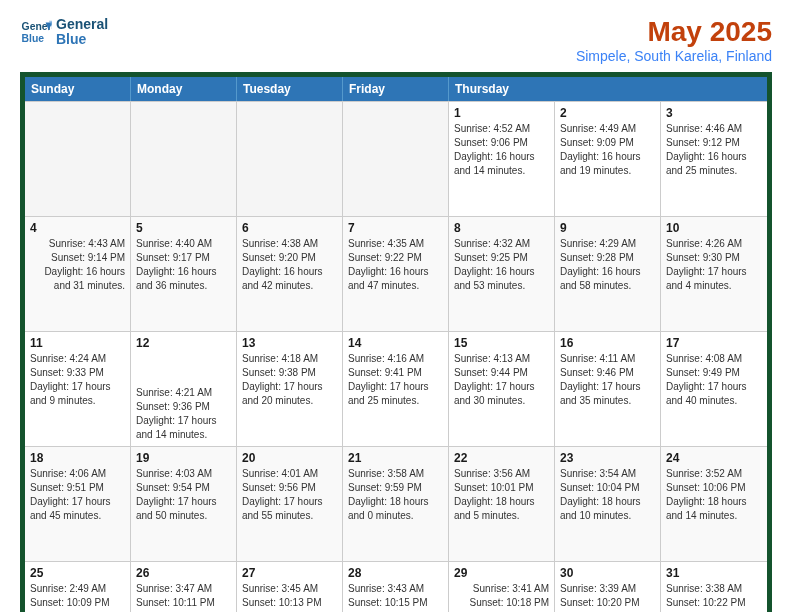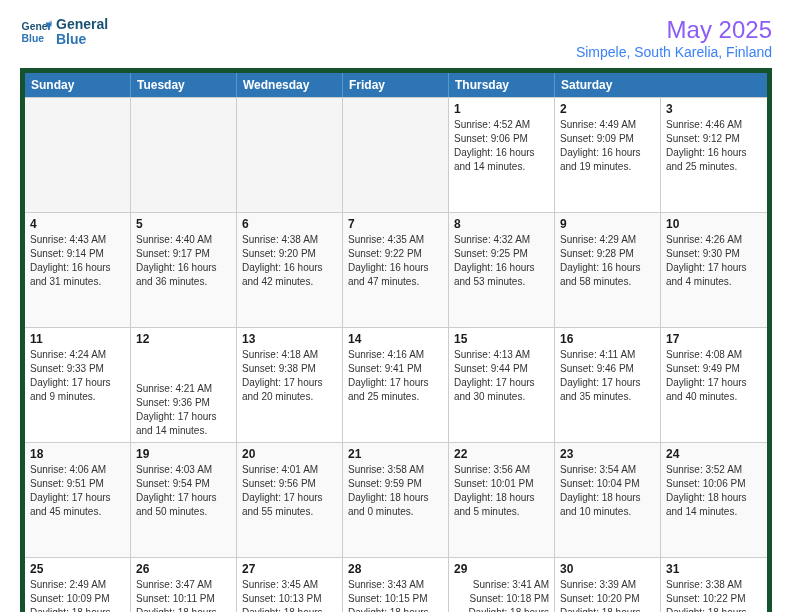--- a/index.html
+++ b/index.html
@@ -29,23 +29,23 @@
       gap: 4px;
     }
     .logo-icon {
       width: 32px;
       height: 32px;
     }
     .title-block {
       text-align: right;
     }
     .main-title {
-      font-size: 24px;
-      font-weight: normal;
-      color: #8b5cf6;
+      font-size: 28px;
+      font-weight: bold;
+      color: #c2410c;
     }
     .subtitle {
       font-size: 14px;
       color: #3b82f6;
     }
     .calendar {
       flex: 1;
       display: flex;
       flex-direction: column;
       border: 5px solid #14532d;
@@ -117,25 +117,24 @@
     </div>
     <div class="title-block">
       <div class="main-title">May 2025</div>
       <div class="subtitle">Simpele, South Karelia, Finland</div>
     </div>
   </div>
 
   <div class="calendar">
     <div class="cal-header" id="cal-header">
         <div class="cal-header-cell">Sunday</div>
+        <div class="cal-header-cell">Monday</div>
         <div class="cal-header-cell">Tuesday</div>
-        <div class="cal-header-cell">Wednesday</div>
         <div class="cal-header-cell">Friday</div>
         <div class="cal-header-cell">Thursday</div>
-        <div class="cal-header-cell">Saturday</div>
       </div>
     <div class="cal-body" id="cal-body">
         <div class="cal-row">
           <div class="cal-cell empty"></div>
           <div class="cal-cell empty"></div>
           <div class="cal-cell empty"></div>
           <div class="cal-cell empty"></div>
           <div class="cal-cell">
             <span class="day-num">1</span>
             <div class="cell-text" style="white-space: pre-line;">Sunrise: 4:52 AM
@@ -154,21 +153,21 @@
             <span class="day-num">3</span>
             <div class="cell-text" style="white-space: pre-line;">Sunrise: 4:46 AM
 Sunset: 9:12 PM
 Daylight: 16 hours
 and 25 minutes.</div>
           </div>
         </div>
         <div class="cal-row">
           <div class="cal-cell alt">
             <span class="day-num">4</span>
-            <div class="cell-text" style="white-space: pre-line;">Sunrise: 4:43 AM
+            <div class="cell-text" style="white-space: pre-line; text-align: right;">Sunrise: 4:43 AM
 Sunset: 9:14 PM
 Daylight: 16 hours
 and 31 minutes.</div>
           </div>
           <div class="cal-cell alt">
             <span class="day-num">5</span>
             <div class="cell-text" style="white-space: pre-line;">Sunrise: 4:40 AM
 Sunset: 9:17 PM
 Daylight: 16 hours
 and 36 minutes.</div>

